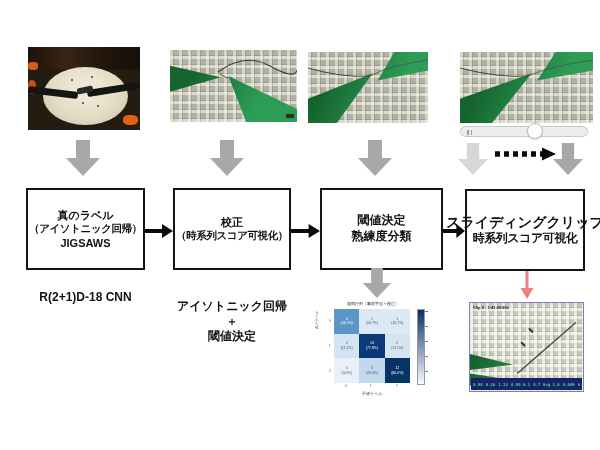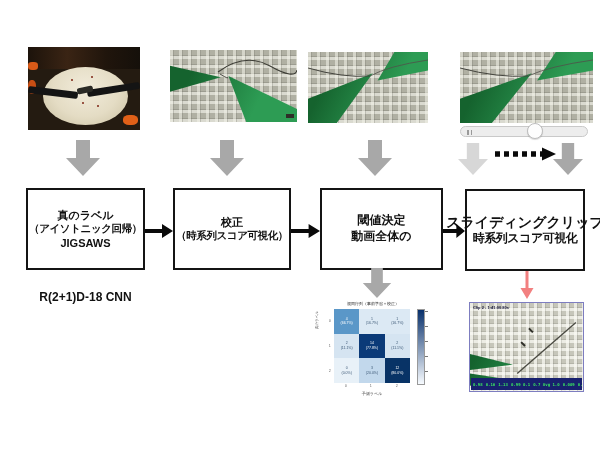--- a/index.html
+++ b/index.html
@@ -157,38 +157,43 @@
     <div class="l">真のラベル</div>
     <div class="l" style="font-size:10.5px;letter-spacing:-0.4px;">（アイソトニック回帰）</div>
     <div class="l">JIGSAWS</div>
   </div>
   <div class="fbox" style="left:173px;top:188px;width:118px;height:82px;font-size:11px;text-align:center;">
     <div class="l">校正</div>
     <div class="l" style="font-size:10.5px;letter-spacing:-0.4px;">（時系列スコア可視化）</div>
   </div>
   <div class="fbox" style="left:320px;top:188px;width:123px;height:82px;font-size:12px;">
     <div class="l">閾値決定</div>
-    <div class="l">動画全体の</div>
+    <div class="l">熟練度分類</div>
   </div>
   <div class="fbox" style="left:465px;top:189px;width:120px;height:82px;font-size:12px;">
     <div class="l" style="font-size:14px;">スライディングクリップ</div>
     <div class="l" style="letter-spacing:-0.5px;">時系列スコア可視化</div>
   </div>
 
   <svg class="abs barrow" style="left:145px;top:223px;" width="28" height="16" viewBox="0 0 28 16" preserveAspectRatio="none">
     <polygon class="fill-black" points="0,6 17,6 17,1 28,8 17,15 17,10 0,10"></polygon>
     </svg>
   <svg class="abs barrow" style="left:291px;top:223px;" width="29" height="16" viewBox="0 0 28 16" preserveAspectRatio="none">
     <polygon class="fill-black" points="0,6 17,6 17,1 28,8 17,15 17,10 0,10"></polygon>
     </svg>
   <svg class="abs barrow" style="left:443px;top:223px;" width="22" height="16" viewBox="0 0 28 16" preserveAspectRatio="none">
     <polygon class="fill-black" points="0,6 17,6 17,1 28,8 17,15 17,10 0,10"></polygon>
     </svg>
 
   <div class="caption" style="left:26px;top:290px;width:119px;font-size:12px;">R(2+1)D-18 CNN</div>
+  <div class="caption" style="left:167px;top:299px;width:130px;font-size:12px;line-height:15px;">
+    <div>アイソトニック回帰</div>
+    <div style="font-size:11px;">＋</div>
+    <div>閾値決定</div>
+  </div>
 
   <svg class="abs barrow" style="left:362px;top:268px;" width="30" height="30" viewBox="0 0 34 36">
     <polygon class="fill-gray" points="10,0 24,0 24,18 34,18 17,36 0,18 10,18"></polygon>
     </svg>
   <svg class="abs barrow" style="left:520px;top:271px;" width="14" height="28" viewBox="0 0 14 28">
     <polygon class="fill-red" points="5.5,0 8.5,0 8.5,17 13.5,17 7,28 0.5,17 5.5,17"></polygon>
     </svg>
 
   <div id="cm">
     <div class="title">混同行列（事前学習＋校正）</div>

